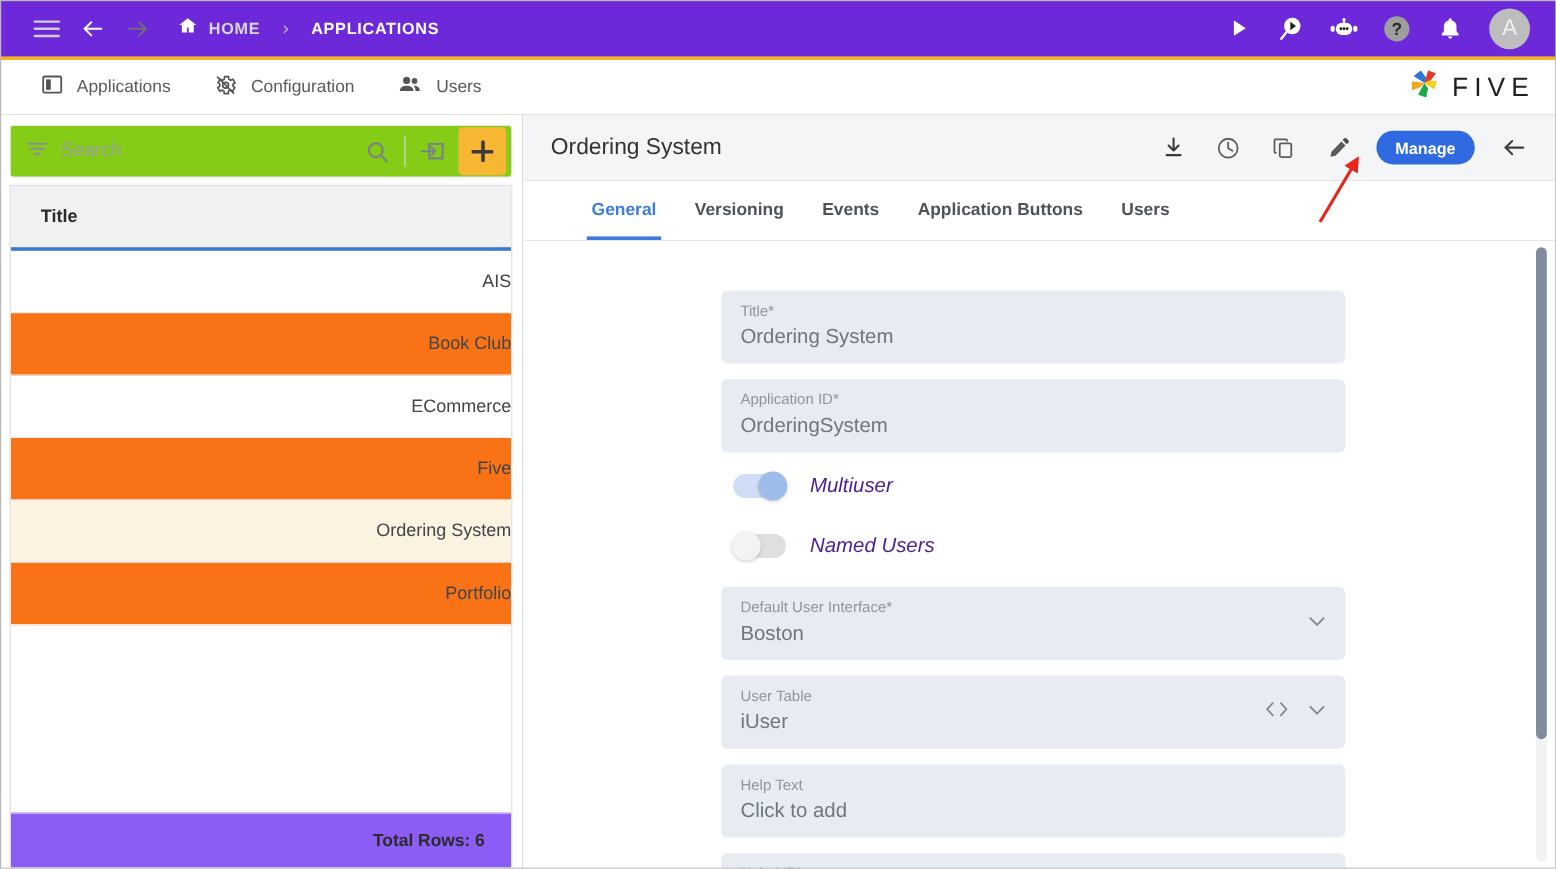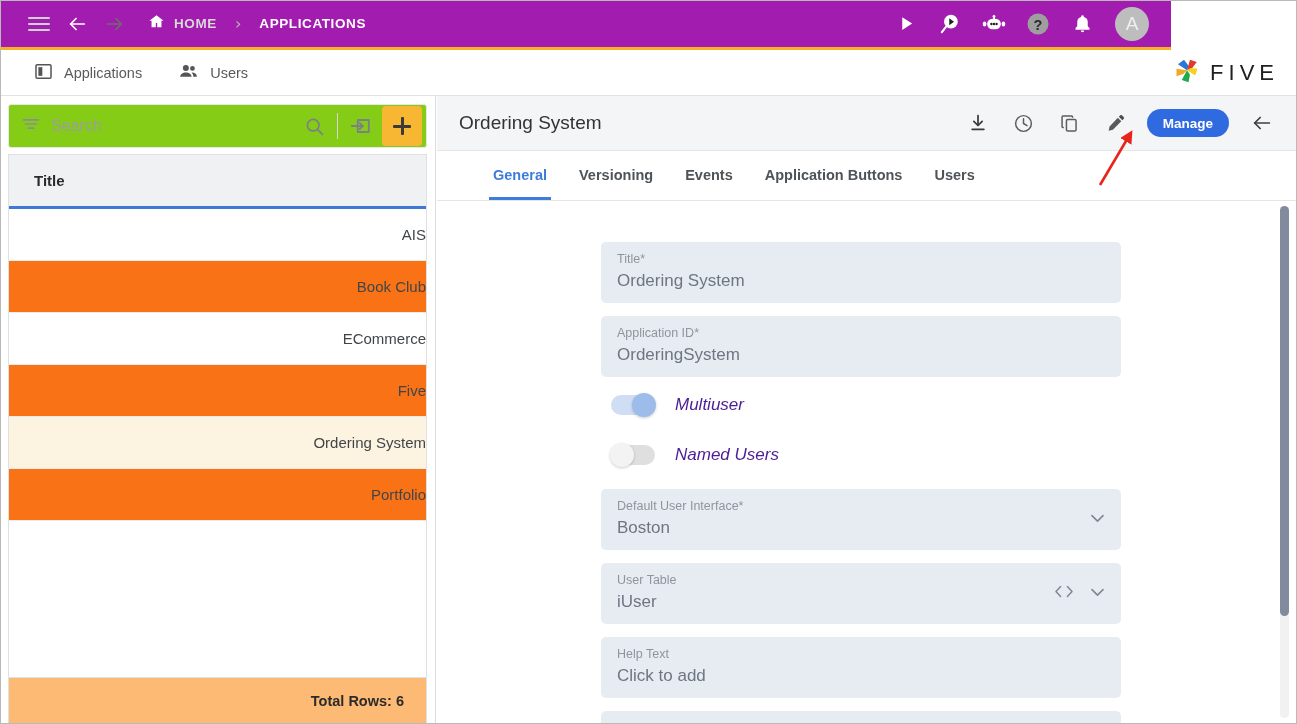--- a/index.html
+++ b/index.html
@@ -6,22 +6,22 @@
   html, body {
     width: 1297px; height: 724px;
     font-family: "Liberation Sans", sans-serif;
     background: #fff;
     overflow: hidden;
   }
   .app { position: relative; width: 1297px; height: 724px; background:#fff; }
 
   
   .topbar {
-    position:absolute; left:0; top:0; width:1171px; height:50px;
-    background:#a21caf; display:flex; align-items:center;
+    position:absolute; left:0; top:0; width:1297px; height:50px;
+    background:#6d28d9; display:flex; align-items:center;
     border-bottom:3px solid #f5b323;
     gap:22px;
   }
   .tb-left { display:flex; align-items:center; height:50px; padding-left:20px; gap:0; }
   .icon-btn {
     width:38px; height:38px; display:flex; align-items:center; justify-content:center;
     cursor:pointer; color:#fff; flex:none;
   }
   .hamburger { display:flex; flex-direction:column; justify-content:center; gap:4px; width:22px; }
   .hamburger i { display:block; height:2px; background:#cfcfcf; border-radius:1px; }
@@ -100,21 +100,21 @@
     font-size:15px; font-weight:bold; color:#2b2b2b;
   }
   .grid-body { flex:1; overflow:hidden; }
   .grow {
     height:52px; display:flex; align-items:center; padding-left:25px;
     border-bottom:1px solid #ececec; cursor:pointer; font-size:15px; color:#41454a;justify-content:flex-end;
   }
   .grow.alt { background:#f97316; }
   .grow.sel { background:#fdf3e1; }
   .grid-foot {
-    height:46px; background:#fdba74; border-top:1px solid #dfe2e4;
+    height:46px; background:#8b5cf6; border-top:1px solid #dfe2e4;
     display:flex; align-items:center; justify-content:flex-end; padding-right:22px;
     font-size:14.5px; font-weight:bold; color:#2b2b2b;
   }
 
   
   .right {
     position:absolute; left:437px; top:96px; width:860px; height:628px; background:#fff;
     display:flex; flex-direction:column;
   }
   .rhead {
@@ -278,20 +278,30 @@
 
   <div class="navrow">
     <div class="navtab">
       <span>
         <svg width="19" height="19" viewBox="0 0 24 24">
             <rect x="2.5" y="3.5" width="19" height="17" rx="1.6" fill="none" stroke="#555" stroke-width="1.9"></rect>
             <rect x="5.5" y="6.5" width="5" height="11" fill="#555"></rect>
           </svg>
       </span>
       <span class="lbl">Applications</span>
+    </div>
+    <div class="navtab">
+      <span>
+        <svg width="20" height="20" viewBox="0 0 24 24" fill="none" stroke="#555" stroke-width="1.7">
+            <path d="M19.4 13a7.6 7.6 0 000-2l2-1.5-2-3.4-2.4 1a7.7 7.7 0 00-1.7-1l-.4-2.6h-3.9l-.4 2.6a7.7 7.7 0 00-1.7 1l-2.4-1-2 3.4L6.2 11a7.6 7.6 0 000 2l-2 1.5 2 3.4 2.4-1a7.7 7.7 0 001.7 1l.4 2.6h3.9l.4-2.6a7.7 7.7 0 001.7-1l2.4 1 2-3.4z"></path>
+            <circle cx="12" cy="12" r="2.9"></circle>
+            <line x1="3.5" y1="3.5" x2="20.5" y2="20.5" stroke="#555" stroke-width="1.7"></line>
+          </svg>
+      </span>
+      <span class="lbl">Configuration</span>
     </div>
     <div class="navtab">
       <span>
         <svg width="21" height="21" viewBox="0 0 24 24" fill="#555">
             <circle cx="9" cy="8" r="3.4"></circle>
             <circle cx="16.5" cy="8.5" r="2.7"></circle>
             <path d="M2.5 18c0-3.2 2.9-5 6.5-5s6.5 1.8 6.5 5z"></path>
             <path d="M16 13c3 0 5.5 1.6 5.5 4.4V18H17.5c0-1.9-.7-3.5-1.9-4.6z"></path>
           </svg>
       </span>

